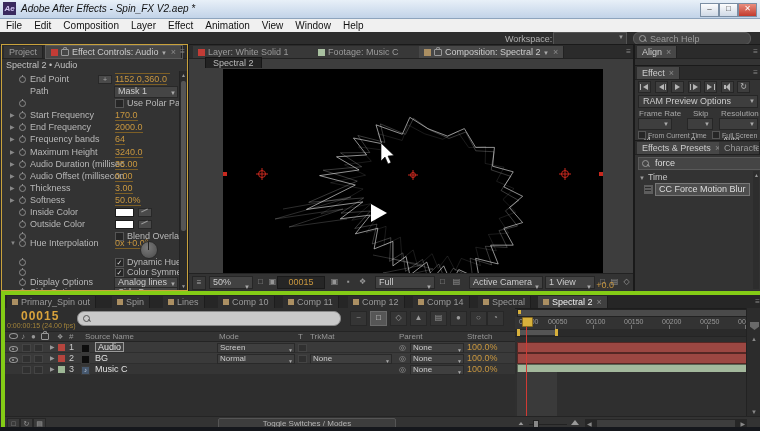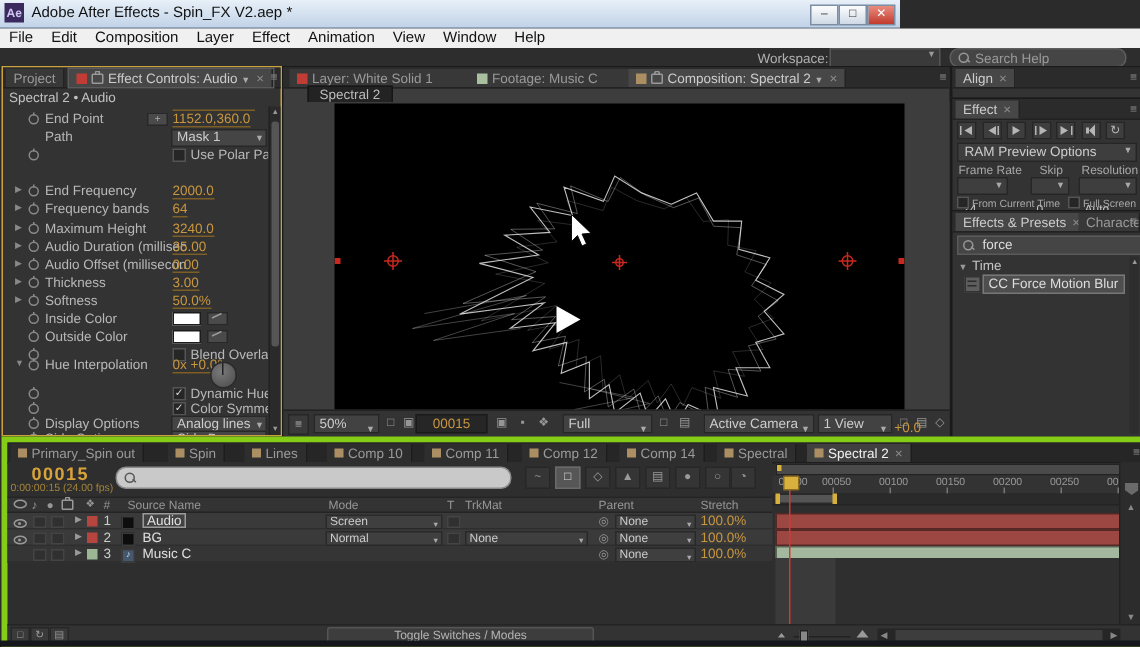--- a/index.html
+++ b/index.html
@@ -1,22 +1,22 @@
 <!DOCTYPE html>
 <html><head>
 <meta charset="utf-8">
 <style>
   html,body{margin:0;padding:0;background:#111;}
   #app{position:relative;width:760px;height:431px;background:#2b2b2b;overflow:hidden;
        font-family:"Liberation Sans","DejaVu Sans",sans-serif;font-size:9px;color:#bdbdbd;
        -webkit-font-smoothing:antialiased;}
   .abs{position:absolute;}
   
-  #titlebar{left:0;top:0;width:600px;height:18px;background:linear-gradient(#e8f0f8,#c2d3e8);
-            border-bottom:1px solid #8ea4bd;color:#111;font-size:10px;}
+  #titlebar{left:0;top:0;width:760px;height:18px;background:linear-gradient(#e8f0f8,#c2d3e8);
+            border-bottom:1px solid #8ea4bd;color:#111;font-size:10px;font-style:italic;}
   #appicon{left:3px;top:2px;width:13px;height:13px;background:#3a2a5e;color:#cfc3f0;font-size:8px;
            font-weight:bold;text-align:center;line-height:13px;}
   #titletext{left:21px;top:3px;}
   .winbtn{top:3px;width:17px;height:12px;border:1px solid #7b8ea3;background:linear-gradient(#fdfdfd,#cfd9e6);
           text-align:center;line-height:10px;font-size:8px;color:#333;}
   #btnclose{background:linear-gradient(#e98d7e,#c23b2e);color:#fff;}
   #menubar{left:0;top:19px;width:760px;height:13px;background:#f0f0f0;border-bottom:1px solid #c8c8c8;color:#111;font-size:10px;}
   #menubar span{margin:0 6px;line-height:13px;}
   
   #toolbar{left:0;top:32px;width:760px;height:13px;background:#2d2d2d;border-bottom:1px solid #1b1b1b;}
@@ -224,20 +224,26 @@
             <span class="dda">▼</span>
           </div>
       </div>
 
       <div class="ec-row" style="top:27px">
         <span class="sw"></span>
         <span class="cb"></span>
         <span class="cblbl">Use Polar Path</span>
       </div>
 
+      <div class="ec-row" style="top:39px">
+        <span class="exp">▶</span>
+          <span class="sw"></span>
+        <span class="lbl">Start Frequency</span>
+        <span class="val">170.0</span>
+      </div>
       <div class="ec-row" style="top:51px">
         <span class="exp">▶</span>
           <span class="sw"></span>
         <span class="lbl">End Frequency</span>
         <span class="val">2000.0</span>
       </div>
       <div class="ec-row" style="top:63px">
         <span class="exp">▶</span>
           <span class="sw"></span>
         <span class="lbl">Frequency bands</span>

